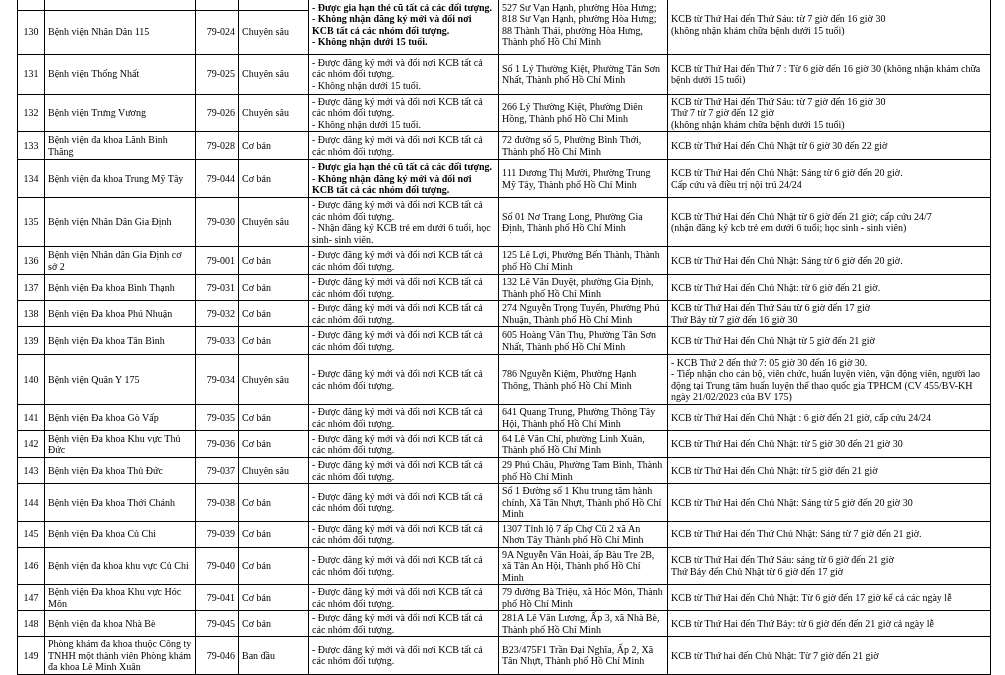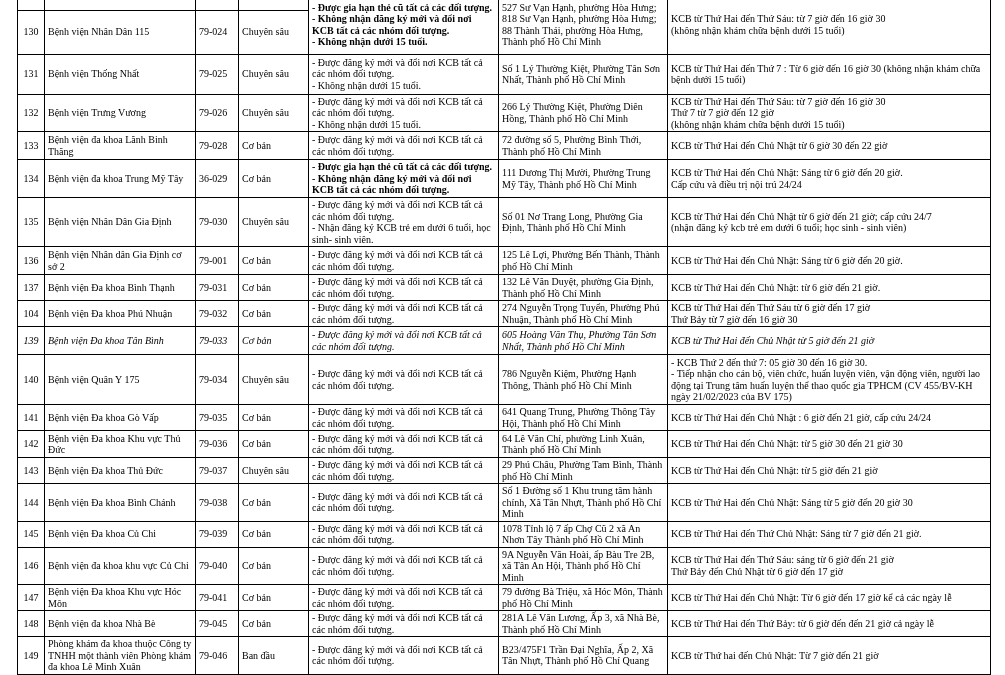--- a/index.html
+++ b/index.html
@@ -29,21 +29,21 @@
   table.hosp td {
     border: 1px solid #000000;
     font-size: 10px;
     line-height: 11.5px;
     padding: 1px 3px;
     vertical-align: middle;
     word-wrap: break-word;
     overflow: hidden;
   }
   td.c-stt  { text-align: center; }
-  td.c-code { text-align: left; }
+  td.c-code { text-align: right; }
   td.c-name, td.c-tier, td.c-notes, td.c-addr, td.c-hours { text-align: left; }
   .note-line.bold { font-weight: bold; }
   tr.spacer td { border-top: none; }
 </style>
 </head>
 <body>
 
 <div class="page">
   <table class="hosp">
     <colgroup>
@@ -117,21 +117,21 @@
             <div class="note-line">- Được đăng ký mới và đổi nơi KCB tất cả các nhóm đối tượng.</div>
           </td>
           <td class="c-addr">72 đường số 5, Phường Bình Thới, Thành phố Hồ Chí Minh</td>
           <td class="c-hours">
             <div class="hours-line">KCB từ Thứ Hai đến Chủ Nhật từ 6 giờ 30 đến 22 giờ</div>
           </td>
         </tr>
         <tr style="height: 38px;">
           <td class="c-stt">134</td>
           <td class="c-name">Bệnh viện đa khoa Trung Mỹ Tây</td>
-          <td class="c-code">36-029</td>
+          <td class="c-code">79-044</td>
           <td class="c-tier">Cơ bản</td>
           <td class="c-notes">
             <div class="note-line bold">- Được gia hạn thẻ cũ tất cả các đối tượng.</div>
             <div class="note-line bold">- Không nhận đăng ký mới và đổi nơi KCB tất cả các nhóm đối tượng.</div>
           </td>
           <td class="c-addr">111 Dương Thị Mười, Phường Trung Mỹ Tây, Thành phố Hồ Chí Minh</td>
           <td class="c-hours">
             <div class="hours-line">KCB từ Thứ Hai đến Chủ Nhật: Sáng từ 6 giờ đến 20 giờ.</div>
             <div class="hours-line">Cấp cứu và điều trị nội trú 24/24</div>
           </td>
@@ -171,34 +171,34 @@
           <td class="c-tier">Cơ bản</td>
           <td class="c-notes">
             <div class="note-line">- Được đăng ký mới và đổi nơi KCB tất cả các nhóm đối tượng.</div>
           </td>
           <td class="c-addr">132 Lê Văn Duyệt, phường Gia Định, Thành phố Hồ Chí Minh</td>
           <td class="c-hours">
             <div class="hours-line">KCB từ Thứ Hai đến Chủ Nhật: từ 6 giờ đến 21 giờ.</div>
           </td>
         </tr>
         <tr style="height: 22px;">
-          <td class="c-stt">104</td>
+          <td class="c-stt">138</td>
           <td class="c-name">Bệnh viện Đa khoa Phú Nhuận</td>
           <td class="c-code">79-032</td>
           <td class="c-tier">Cơ bản</td>
           <td class="c-notes">
             <div class="note-line">- Được đăng ký mới và đổi nơi KCB tất cả các nhóm đối tượng.</div>
           </td>
           <td class="c-addr">274 Nguyễn Trọng Tuyển, Phường Phú Nhuận, Thành phố Hồ Chí Minh</td>
           <td class="c-hours">
             <div class="hours-line">KCB từ Thứ Hai đến Thứ Sáu từ 6 giờ đến 17 giờ</div>
             <div class="hours-line">Thứ Bảy từ 7 giờ đến 16 giờ 30</div>
           </td>
         </tr>
-        <tr style="height: 28px; font-style: italic;">
+        <tr style="height: 28px;">
           <td class="c-stt">139</td>
           <td class="c-name">Bệnh viện Đa khoa Tân Bình</td>
           <td class="c-code">79-033</td>
           <td class="c-tier">Cơ bản</td>
           <td class="c-notes">
             <div class="note-line">- Được đăng ký mới và đổi nơi KCB tất cả các nhóm đối tượng.</div>
           </td>
           <td class="c-addr">605 Hoàng Văn Thụ, Phường Tân Sơn Nhất, Thành phố Hồ Chí Minh</td>
           <td class="c-hours">
             <div class="hours-line">KCB từ Thứ Hai đến Chủ Nhật từ 5 giờ đến 21 giờ</div>
@@ -252,40 +252,40 @@
           <td class="c-notes">
             <div class="note-line">- Được đăng ký mới và đổi nơi KCB tất cả các nhóm đối tượng.</div>
           </td>
           <td class="c-addr">29 Phú Châu, Phường Tam Bình, Thành phố Hồ Chí Minh</td>
           <td class="c-hours">
             <div class="hours-line">KCB từ Thứ Hai đến Chủ Nhật: từ 5 giờ đến 21 giờ</div>
           </td>
         </tr>
         <tr style="height: 30px;">
           <td class="c-stt">144</td>
-          <td class="c-name">Bệnh viện Đa khoa Bình Chánh</td>
+          <td class="c-name">Bệnh viện Đa khoa Thới Chánh</td>
           <td class="c-code">79-038</td>
           <td class="c-tier">Cơ bản</td>
           <td class="c-notes">
             <div class="note-line">- Được đăng ký mới và đổi nơi KCB tất cả các nhóm đối tượng.</div>
           </td>
           <td class="c-addr">Số 1 Đường số 1 Khu trung tâm hành chính, Xã Tân Nhựt, Thành phố Hồ Chí Minh</td>
           <td class="c-hours">
             <div class="hours-line">KCB từ Thứ Hai đến Chủ Nhật: Sáng từ 5 giờ  đến 20 giờ 30</div>
           </td>
         </tr>
         <tr style="height: 26px;">
           <td class="c-stt">145</td>
           <td class="c-name">Bệnh viện Đa khoa Củ Chi</td>
           <td class="c-code">79-039</td>
           <td class="c-tier">Cơ bản</td>
           <td class="c-notes">
             <div class="note-line">- Được đăng ký mới và đổi nơi KCB tất cả các nhóm đối tượng.</div>
           </td>
-          <td class="c-addr">1078 Tỉnh lộ 7 ấp Chợ Cũ 2 xã An Nhơn Tây Thành phố Hồ Chí Minh</td>
+          <td class="c-addr">1307 Tỉnh lộ 7 ấp Chợ Cũ 2 xã An Nhơn Tây Thành phố Hồ Chí Minh</td>
           <td class="c-hours">
             <div class="hours-line">KCB từ Thứ Hai đến Thứ Chủ Nhật: Sáng từ 7 giờ đến 21 giờ.</div>
           </td>
         </tr>
         <tr style="height: 27px;">
           <td class="c-stt">146</td>
           <td class="c-name">Bệnh viện đa khoa khu vực Củ Chi</td>
           <td class="c-code">79-040</td>
           <td class="c-tier">Cơ bản</td>
           <td class="c-notes">
@@ -324,21 +324,21 @@
           </td>
         </tr>
         <tr style="height: 37px;">
           <td class="c-stt">149</td>
           <td class="c-name">Phòng khám đa khoa thuộc Công ty TNHH một thành viên Phòng khám đa khoa Lê Minh Xuân</td>
           <td class="c-code">79-046</td>
           <td class="c-tier">Ban đầu</td>
           <td class="c-notes">
             <div class="note-line">- Được đăng ký mới và đổi nơi KCB tất cả các nhóm đối tượng.</div>
           </td>
-          <td class="c-addr">B23/475F1 Trần Đại Nghĩa, Ấp 2, Xã Tân Nhựt, Thành phố Hồ Chí Quang</td>
+          <td class="c-addr">B23/475F1 Trần Đại Nghĩa, Ấp 2, Xã Tân Nhựt, Thành phố Hồ Chí Minh</td>
           <td class="c-hours">
             <div class="hours-line">KCB từ Thứ hai đến Chủ Nhật: Từ 7 giờ đến 21 giờ</div>
           </td>
         </tr>
         <tr style="height: 38px;">
           <td class="c-stt">150</td>
           <td class="c-name">Phòng khám đa khoa (Thuộc Công ty TNHH trang thiết bị y tế Kiều Tiên)</td>
           <td class="c-code">79-047</td>
           <td class="c-tier">Ban đầu</td>
           <td class="c-notes"></td>

